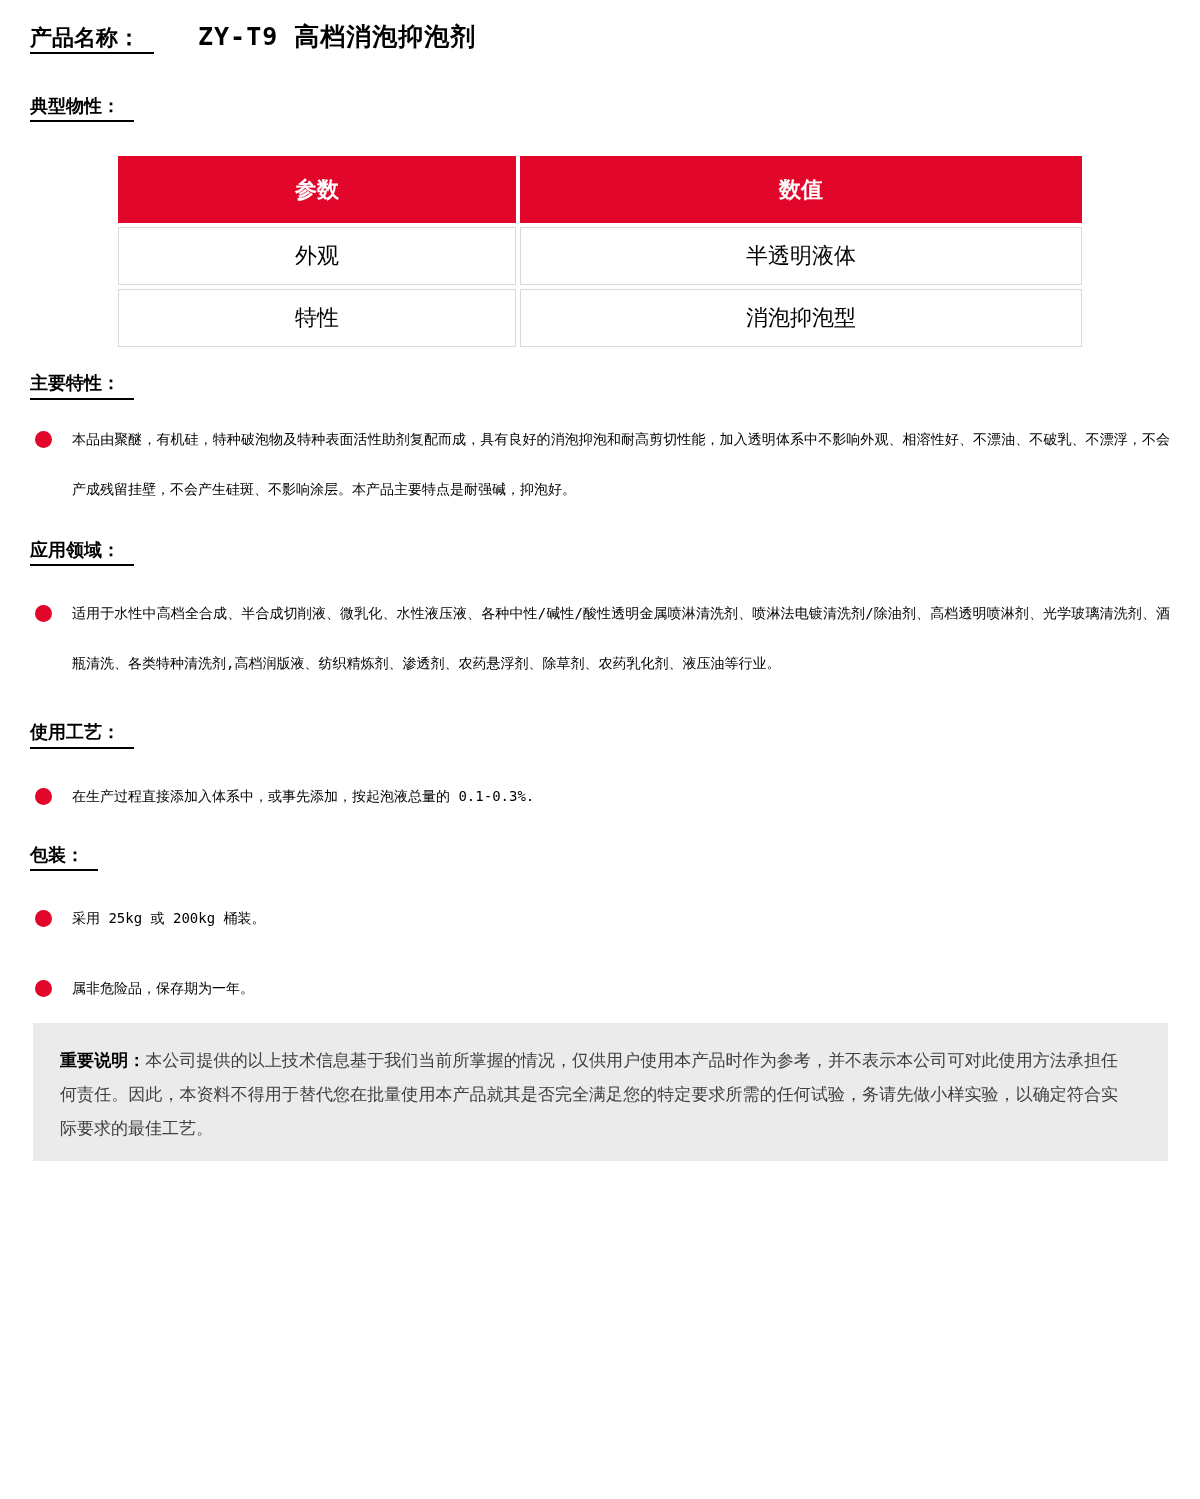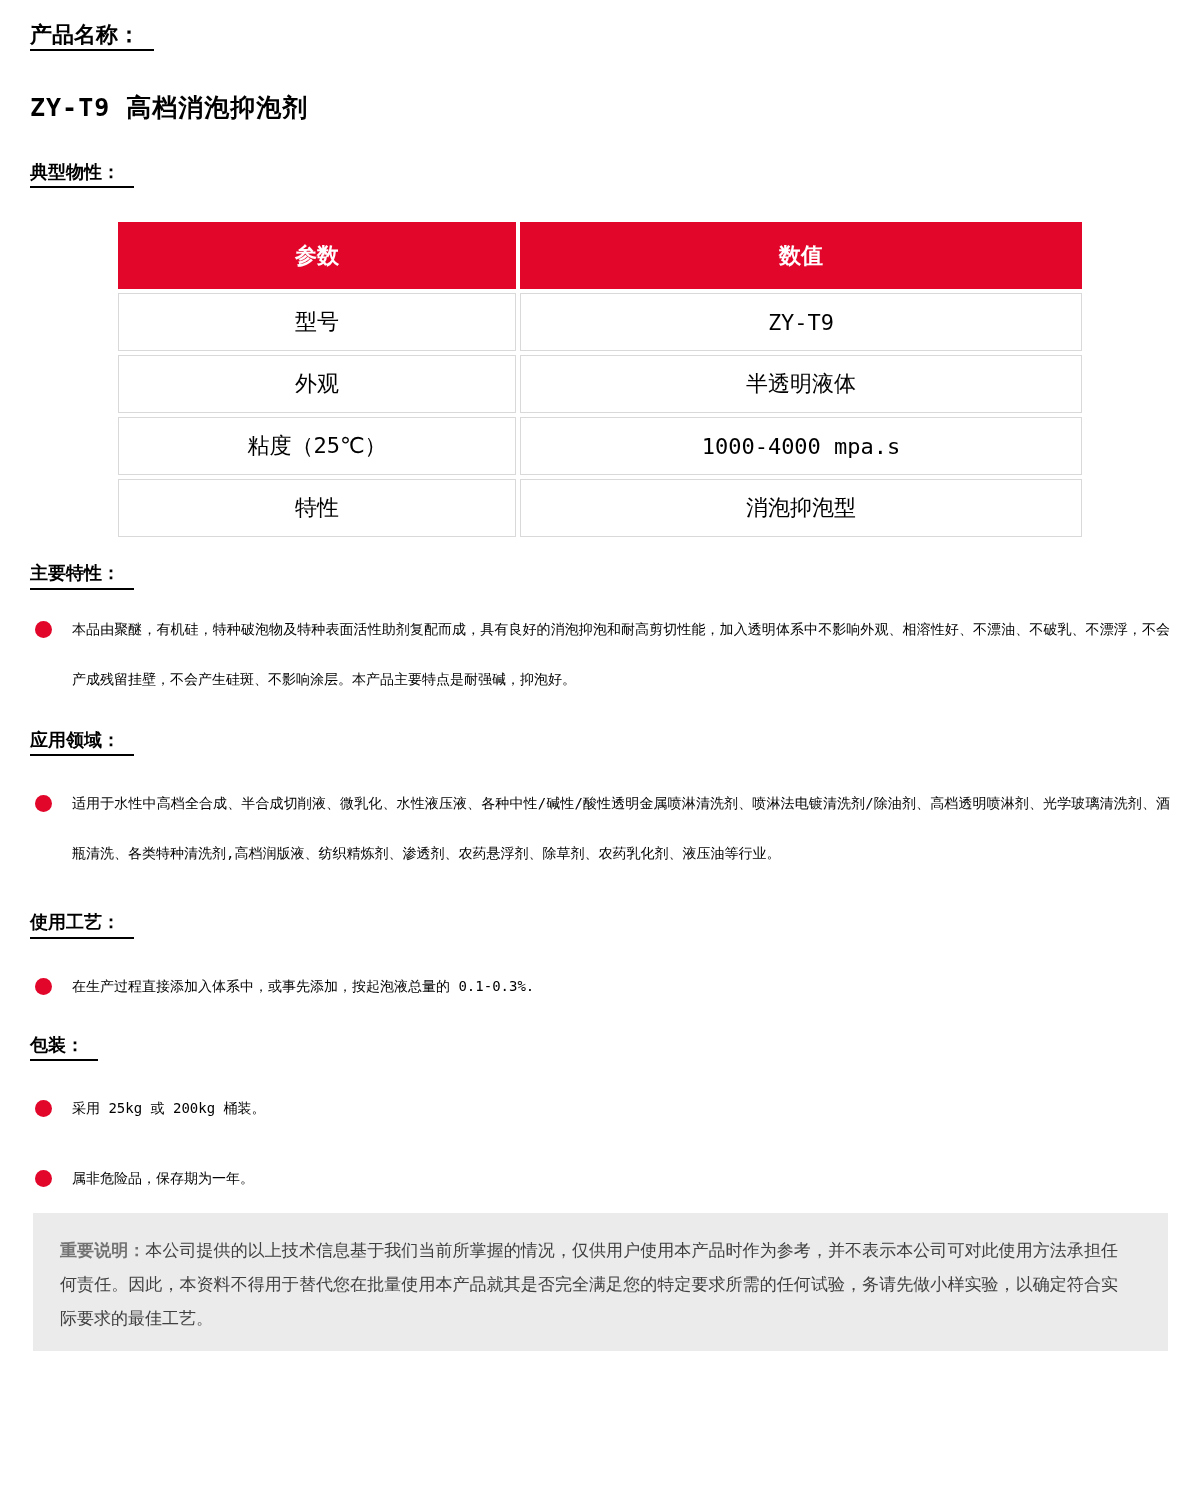--- a/index.html
+++ b/index.html
@@ -8,21 +8,21 @@
     --notice-bg:#ebebeb;
   }
   *{margin:0;padding:0;box-sizing:border-box;}
   html,body{background:#ffffff;}
   .page{
     width:1200px;min-height:1499px;background:#ffffff;position:relative;
     font-family:"DejaVu Sans Mono","DejaVu Sans","Liberation Sans",sans-serif;
     color:#000;overflow:hidden;
   }
   
-  .header-row{display:flex;align-items:baseline;gap:44px;padding:24px 0 0 30px;flex-direction:column;}
+  .header-row{display:flex;align-items:baseline;gap:44px;padding:24px 0 0 30px;}
   .u{border-bottom:2px solid #000;padding:0 14px 3px 0;font-weight:bold;display:inline-block;}
   .header-label{font-size:22px;line-height:1;}
   .product-title{font-size:25px;font-weight:bold;line-height:1;letter-spacing:1px;}
   
   .section-heading{margin-left:30px;font-size:18px;line-height:1.3;font-weight:bold;}
   .sh-props{margin-top:40px;}
   .sh-features{margin-top:20px;}
   .sh-apps{margin-top:24px;}
   .sh-usage{margin-top:32px;}
   .sh-pack{margin-top:22px;}
@@ -52,21 +52,21 @@
   .bullet{
     position:absolute;left:5px;top:17px;width:17px;height:17px;
     border-radius:50%;background:var(--red);
   }
   
   .notice{
     margin:10px 32px 0 33px;width:1135px;background:var(--notice-bg);
     padding:20px 50px 16px 27px;font-size:17px;line-height:34px;
     color:#404040;text-align:justify;text-justify:inter-ideograph;
   }
-  .notice-label{font-weight:bold;color:#737373;}
+  .notice-label{font-weight:bold;color:#000000;}
 </style>
 </head>
 <body>
 
 <div class="page">
 
   <div class="header-row">
     <span class="u header-label">产品名称：</span>
     <span class="product-title">ZY-T9 高档消泡抑泡剂</span>
   </div>
@@ -81,30 +81,22 @@
         <col class="col-value">
       </colgroup>
     <thead>
       <tr>
         <th>参数</th>
         <th>数值</th>
       </tr>
     </thead>
     <tbody>
       <tr>
-        <td>型号</td>
-        <td>ZY-T9</td>
-      </tr>
-      <tr>
         <td>外观</td>
         <td>半透明液体</td>
-      </tr>
-      <tr>
-        <td>粘度（25℃）</td>
-        <td>1000-4000 mpa.s</td>
       </tr>
       <tr>
         <td>特性</td>
         <td>消泡抑泡型</td>
       </tr>
     </tbody>
   </table>
 
   <div class="section-heading sh-features">
     <span class="u">主要特性：</span>

